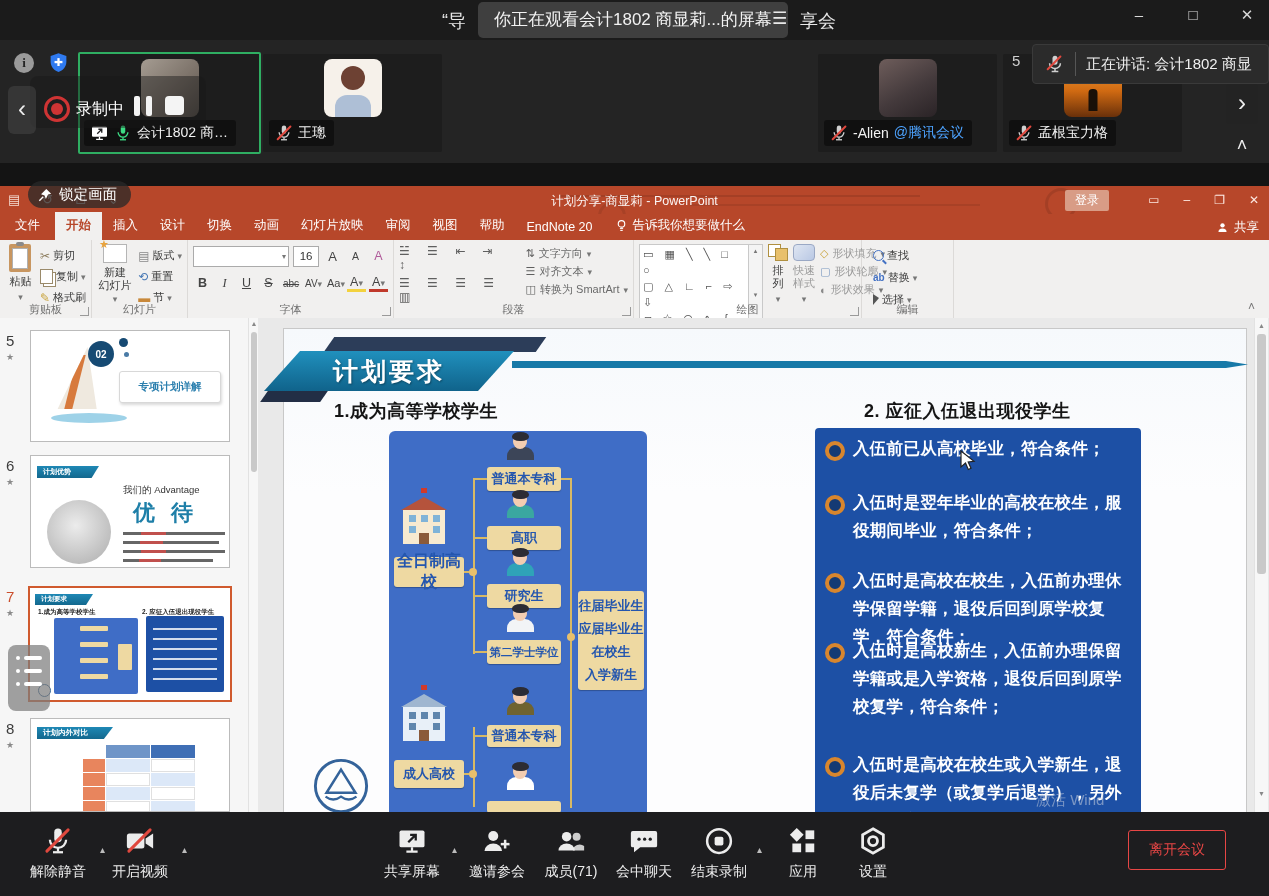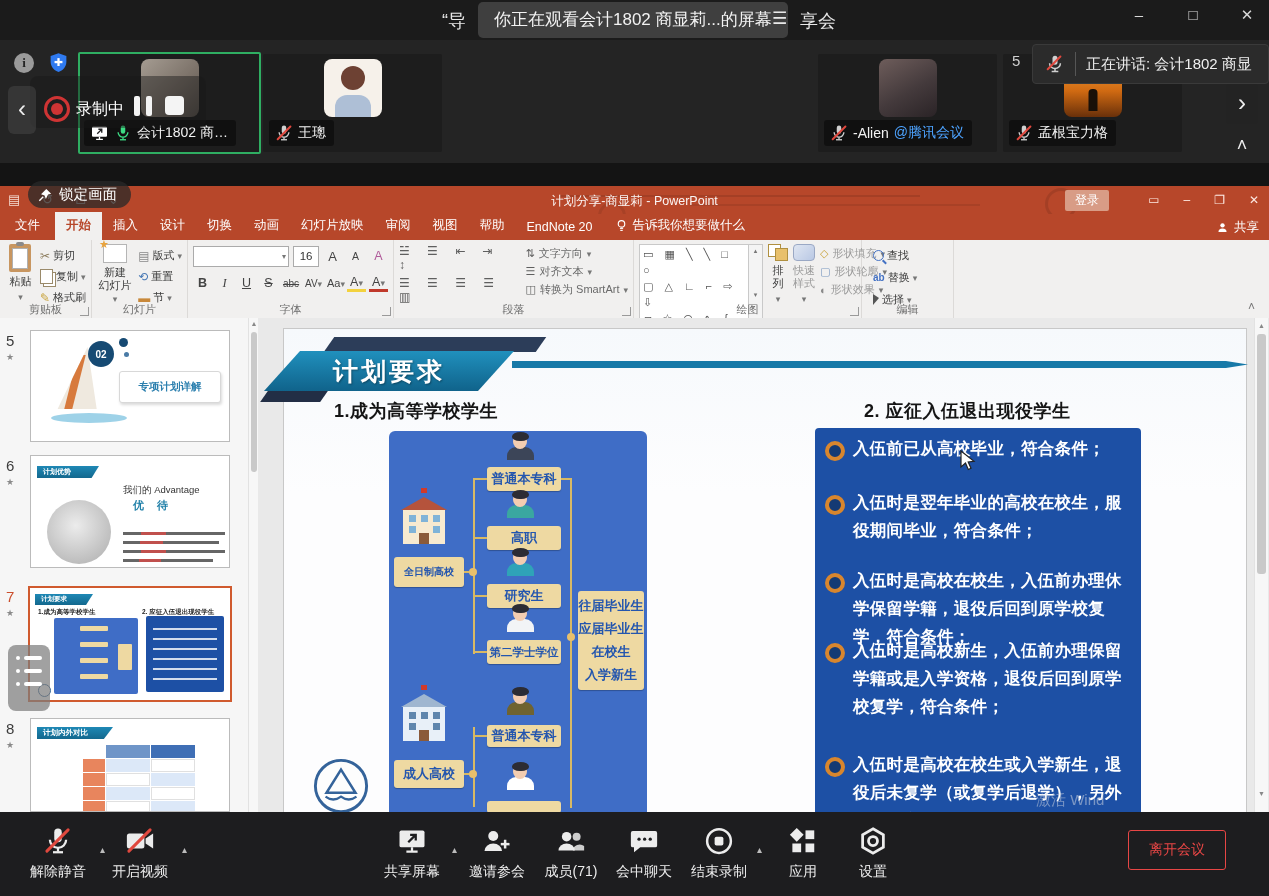--- a/index.html
+++ b/index.html
@@ -137,21 +137,21 @@
   .t5-circle{position:absolute;left:57px;top:10px;width:26px;height:26px;border-radius:50%;background:#164a73;color:#fff;
       font-size:10px;font-weight:bold;display:flex;align-items:center;justify-content:center;}
   .t5-dot1{position:absolute;left:88px;top:7px;width:9px;height:9px;border-radius:50%;background:#164a73;}
   .t5-dot2{position:absolute;left:93px;top:21px;width:5px;height:5px;border-radius:50%;background:#4a7ba6;}
   .t5-cap{position:absolute;left:88px;top:40px;width:100px;height:30px;background:#fff;border:1px solid #d8d8d8;border-radius:3px;
       box-shadow:1px 2px 3px rgba(0,0,0,0.15);color:#2b7fae;font-size:10.5px;font-weight:bold;display:flex;align-items:center;justify-content:center;}
   .t5-sail{position:absolute;left:22px;top:16px;width:46px;height:62px;background:#efe9df;clip-path:polygon(10% 100%,75% 0,95% 100%);}
   .t5-sail::after{content:'';position:absolute;left:18px;top:8px;width:8px;height:54px;background:#d77a3d;transform:skewX(-14deg);}
   .t5-water{position:absolute;left:20px;top:82px;width:76px;height:10px;border-radius:50%;background:#7ec3e0;opacity:0.75;}
   .t6-line1{position:absolute;left:92px;top:28px;font-size:9.5px;color:#333;}
-  .t6-line2{position:absolute;left:102px;top:42px;font-size:11px;font-weight:bold;color:#1e7fa8;letter-spacing:5px;}
+  .t6-line2{position:absolute;left:102px;top:42px;font-size:22px;font-weight:bold;color:#1e7fa8;letter-spacing:5px;}
   .t6-photo{position:absolute;left:16px;top:44px;width:64px;height:64px;border-radius:50%;background:radial-gradient(circle at 45% 40%,#ececec,#ababab);}
   .t6-bar{position:absolute;left:92px;height:3px;width:102px;background:linear-gradient(90deg,#666 0 18%,#c0504d 18% 42%,#666 42% 100%);}
   .t7-h{position:absolute;font-size:6.5px;font-weight:bold;color:#222;white-space:nowrap;}
   .t7-panelL{position:absolute;left:24px;top:30px;width:84px;height:76px;background:#3f6dc6;border-radius:2px;}
   .t7-panelL i{position:absolute;left:26px;width:28px;height:5px;background:#eed9a2;border-radius:1px;}
   .t7-panelL em{position:absolute;right:6px;top:26px;width:14px;height:26px;background:#eed9a2;border-radius:1px;}
   .t7-panelR{position:absolute;left:116px;top:28px;width:78px;height:76px;background:#1d50a5;border-radius:2px;}
   .t7-panelR::after{content:'';position:absolute;left:7px;right:7px;top:7px;bottom:7px;
       background:repeating-linear-gradient(#fff0 0 5px,rgba(255,255,255,0.8) 5px 7px,#fff0 7px 10px);}
   .t7-logo{position:absolute;left:8px;top:96px;width:11px;height:11px;border-radius:50%;border:1.5px solid #2e5f8f;background:#fff;}
@@ -735,21 +735,21 @@
           <div class="teal-line"></div>
           <div class="sl-h" style="left:50px;">1.成为高等学校学生</div>
           <div class="sl-h" style="left:580px;">2. 应征入伍退出现役学生</div>
 
           <div class="diagram-panel">
 
             <div class="bld" style="left:12px;top:66px;">
                 <div class="roof"></div>
                 <div class="body"></div>
               </div>
-            <div class="tanbox" style="left:5px;top:126px;width:70px;height:30px;font-size:10px;">全日制高校</div>
+            <div class="tanbox" style="left:5px;top:126px;width:70px;height:30px;font-size:16px;">全日制高校</div>
 
             <div class="dline" style="left:84px;top:47px;width:2px;height:176px;"></div>
             <div class="dline" style="left:84px;top:47px;width:14px;height:2px;"></div>
             <div class="dline" style="left:84px;top:106px;width:14px;height:2px;"></div>
             <div class="dline" style="left:84px;top:164px;width:14px;height:2px;"></div>
             <div class="dline" style="left:84px;top:220px;width:14px;height:2px;"></div>
             <div class="dline" style="left:75px;top:140px;width:10px;height:2px;"></div>
             <div class="ddot" style="left:80px;top:137px;"></div>
 
             <div class="dg-avatar" style="left:116px;top:3px;">

